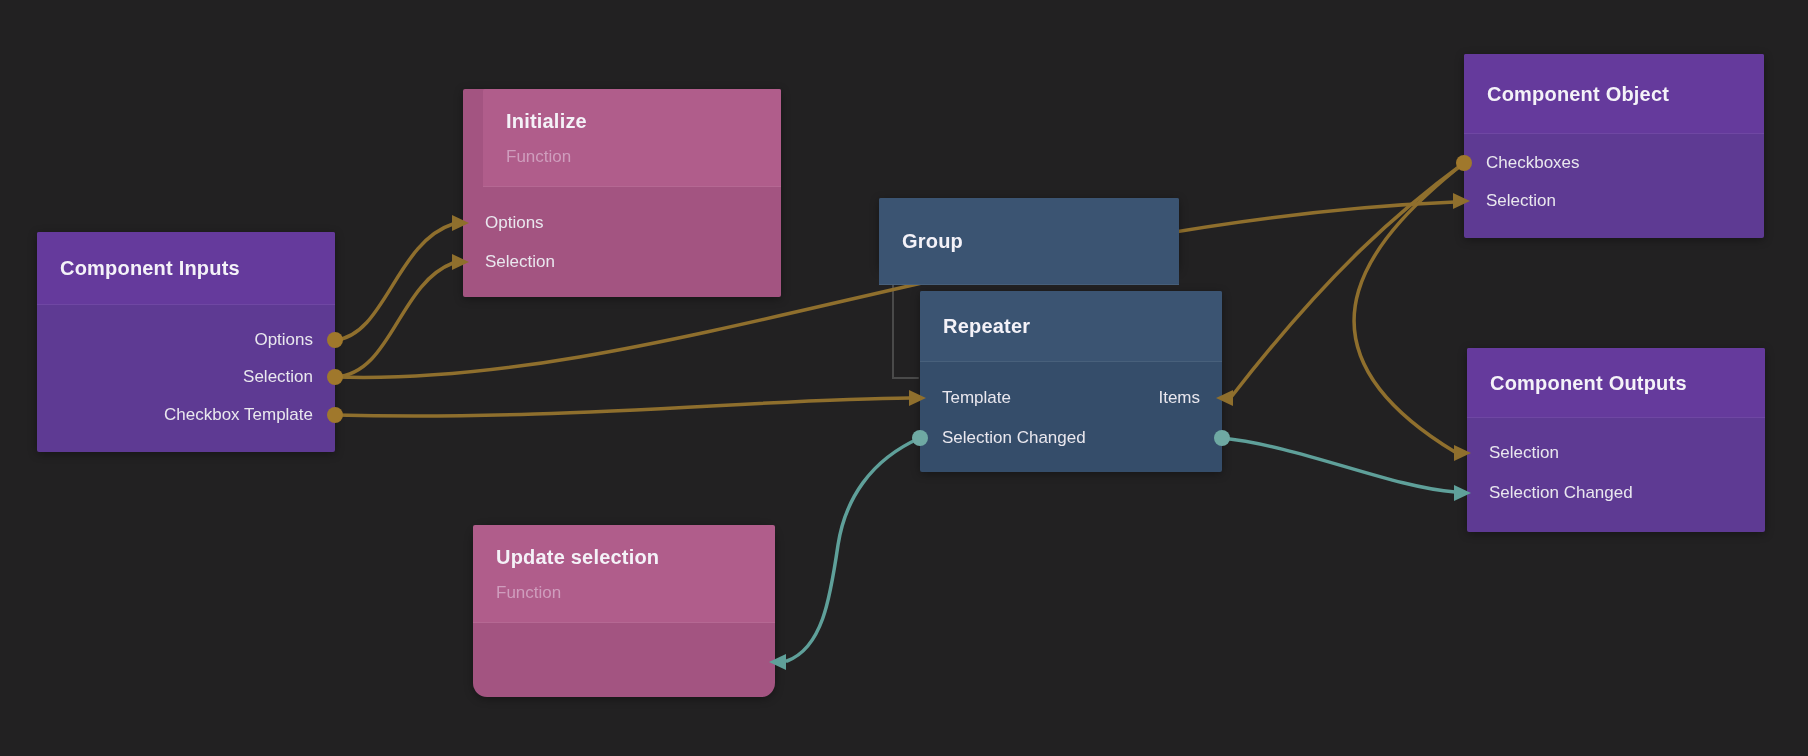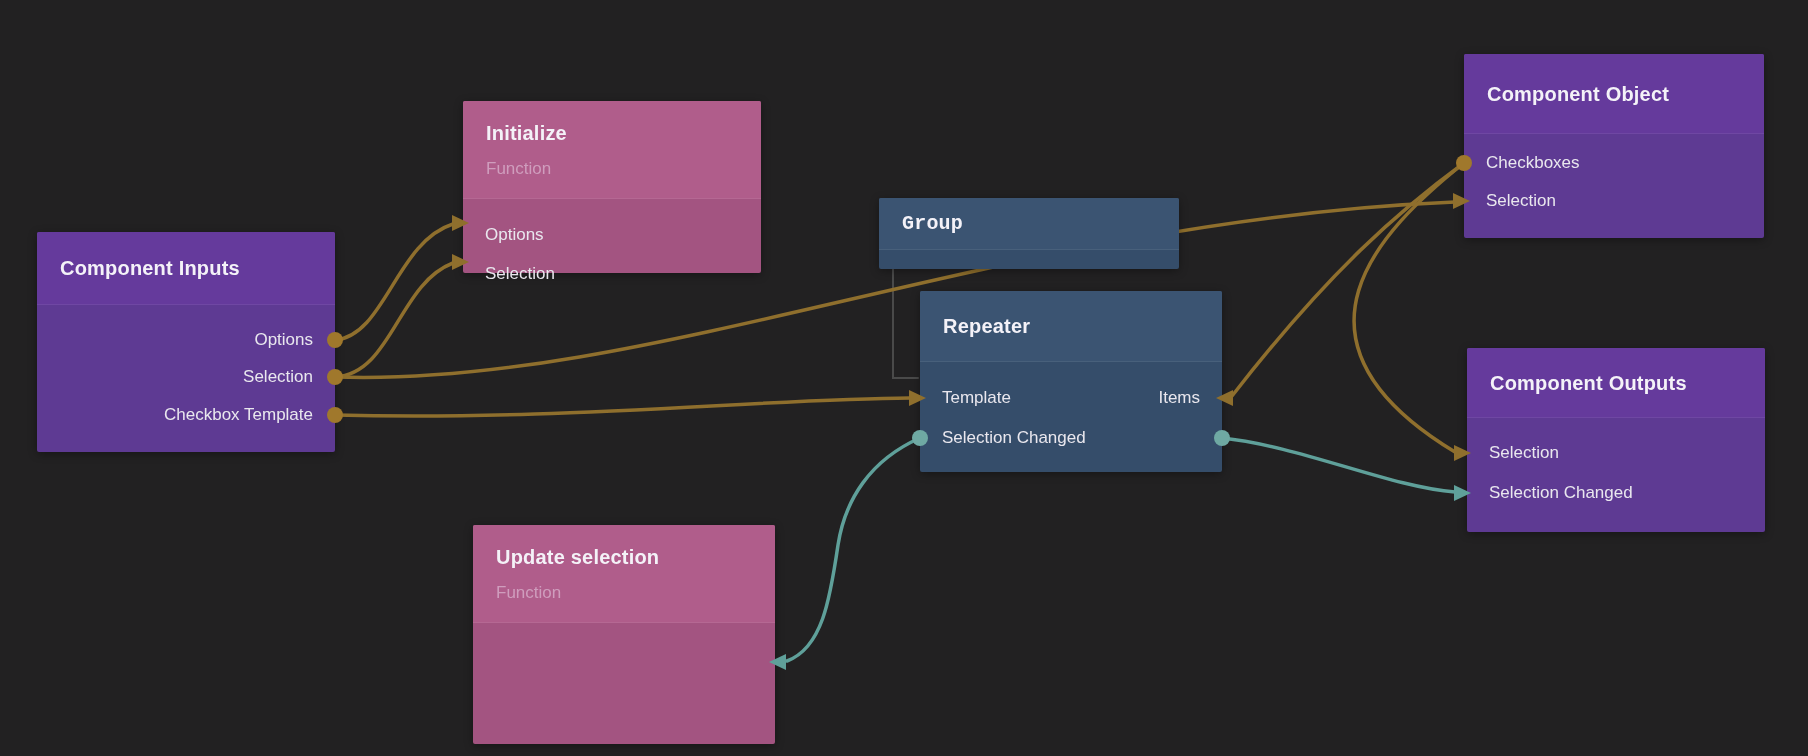--- a/index.html
+++ b/index.html
@@ -71,44 +71,44 @@
       <div class="node-header" style="height: 73px;">
         <div class="node-title">Component Inputs</div>
       </div>
       <div class="port align-right" style="top: 95px;"><span class="port-label">Options</span></div>
       <span class="dot" style="background: rgb(160, 120, 44); top: 100px; right: -8px;"></span>
       <div class="port align-right" style="top: 132px;"><span class="port-label">Selection</span></div>
       <span class="dot" style="background: rgb(160, 120, 44); top: 137px; right: -8px;"></span>
       <div class="port align-right" style="top: 170px;"><span class="port-label">Checkbox Template</span></div>
       <span class="dot" style="background: rgb(160, 120, 44); top: 175px; right: -8px;"></span>
     </div>
-    <div class="node pink" style="left: 463px; top: 101px; width: 298px; height: 172px;">
+    <div class="node pink" style="left: 463px; top: 89px; width: 298px; height: 208px; padding-left: 20px;">
       <div class="node-header" style="height: 98px;">
         <div class="node-title">Initialize</div>
         <div class="node-subtitle">Function</div>
       </div>
       <div class="port align-left" style="top: 121px;"><span class="port-label">Options</span></div>
       <div class="port align-left" style="top: 160px;"><span class="port-label">Selection</span></div>
     </div>
     <div class="node blue" style="left: 879px; top: 198px; width: 300px; height: 71px;">
-      <div class="node-header" style="height: 52px; font-family: Liberation Mono, monospace;">
+      <div class="node-header" style="height: 87px;">
         <div class="node-title">Group</div>
       </div>
     </div>
     <div class="node blue" style="left: 920px; top: 291px; width: 302px; height: 181px;">
       <div class="node-header" style="height: 71px;">
         <div class="node-title">Repeater</div>
       </div>
       <div class="port align-right" style="top: 94px;"><span class="port-label">Items</span></div>
       <div class="port align-left" style="top: 94px;"><span class="port-label">Template</span></div>
       <div class="port align-left" style="top: 134px;"><span class="port-label">Selection Changed</span></div>
       <span class="dot" style="background: rgb(111, 169, 163); top: 139px; left: -8px;"></span>
       <span class="dot" style="background: rgb(111, 169, 163); top: 139px; right: -8px;"></span>
     </div>
-    <div class="node pink" style="left: 473px; top: 525px; width: 302px; height: 219px;">
+    <div class="node pink" style="left: 473px; top: 525px; width: 302px; height: 172px; border-radius: 14px;">
       <div class="node-header" style="height: 98px;">
         <div class="node-title">Update selection</div>
         <div class="node-subtitle">Function</div>
       </div>
     </div>
     <div class="node purple" style="left: 1464px; top: 54px; width: 300px; height: 184px;">
       <div class="node-header" style="height: 80px;">
         <div class="node-title">Component Object</div>
       </div>
       <div class="port align-left" style="top: 96px;"><span class="port-label">Checkboxes</span></div>

